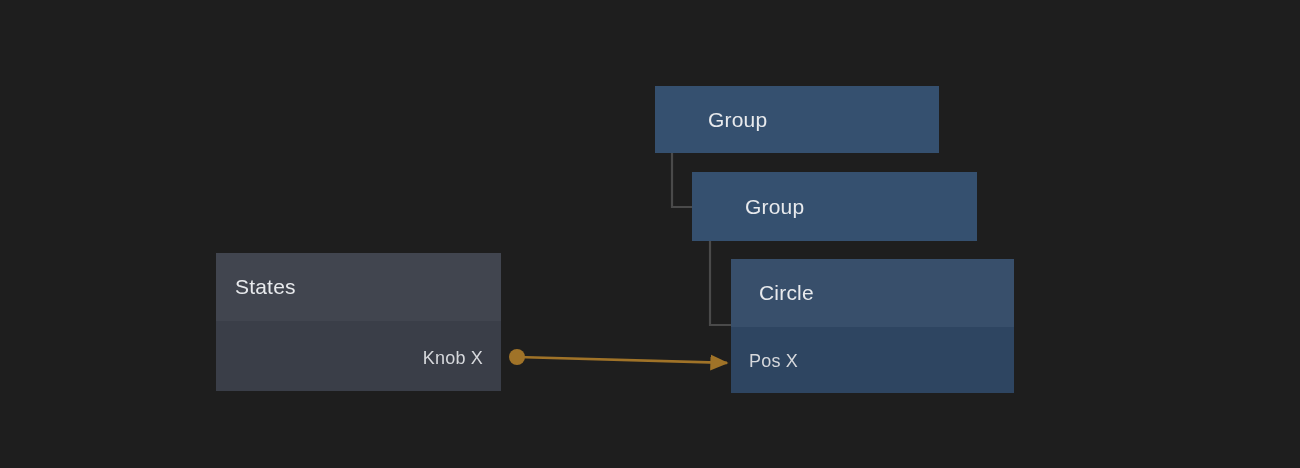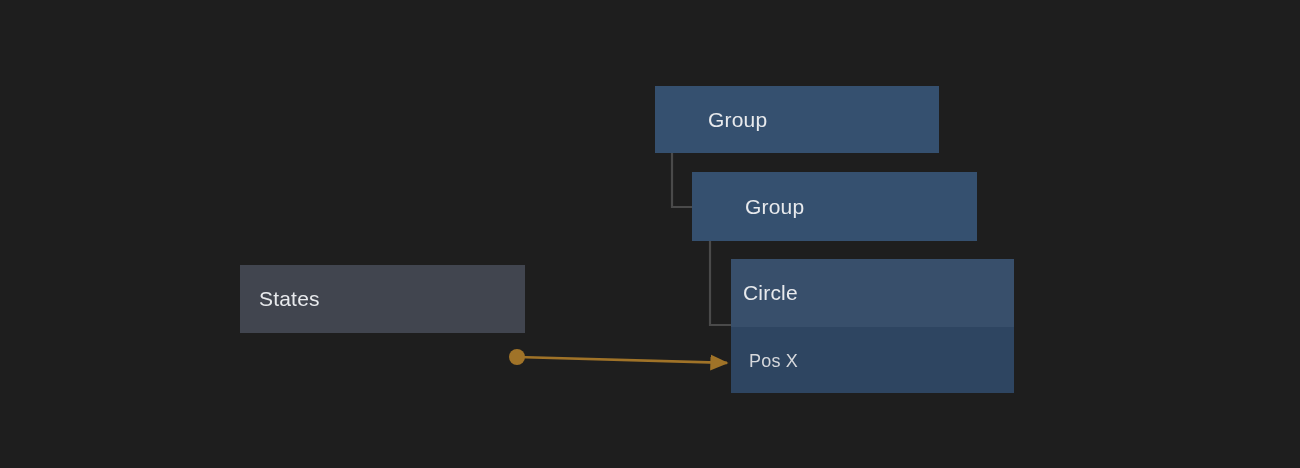--- a/index.html
+++ b/index.html
@@ -93,28 +93,33 @@
       <span class="node-title">Group</span>
     </div>
   </div>
 
   <div class="node node-blue-flat" style="left:692px; top:172px; width:285px; height:69px;">
     <div class="node-header" style="height:69px; padding-left:21px;">
       <span class="node-title">Group</span>
     </div>
   </div>
 
-  <div class="node node-grey" style="left:240px; top:253px; width:285px; height:138px;margin-top:12px;">
+  <div class="node node-grey" style="left:216px; top:253px; width:285px; height:138px;">
     <div class="node-header" style="height:68px; padding-left:19px;">
       <span class="node-title">States</span>
+    </div>
+    <div class="node-body" style="height:70px;">
+      <div class="port-row out" style="top:27px;">
+        <span class="port-label">Knob X</span>
+      </div>
     </div>
   </div>
 
   <div class="node node-blue" style="left:731px; top:259px; width:283px; height:134px;">
-    <div class="node-header" style="height:68px; padding-left:12px;">
+    <div class="node-header" style="height:68px; padding-left:28px;">
       <span class="node-title">Circle</span>
     </div>
     <div class="node-body" style="height:66px;">
       <div class="port-row in" style="top:24px;text-align:right;">
         <span class="port-label">Pos X</span>
       </div>
     </div>
   </div>
 
   <svg class="overlay links" viewBox="0 0 1300 468" xmlns="http://www.w3.org/2000/svg">

